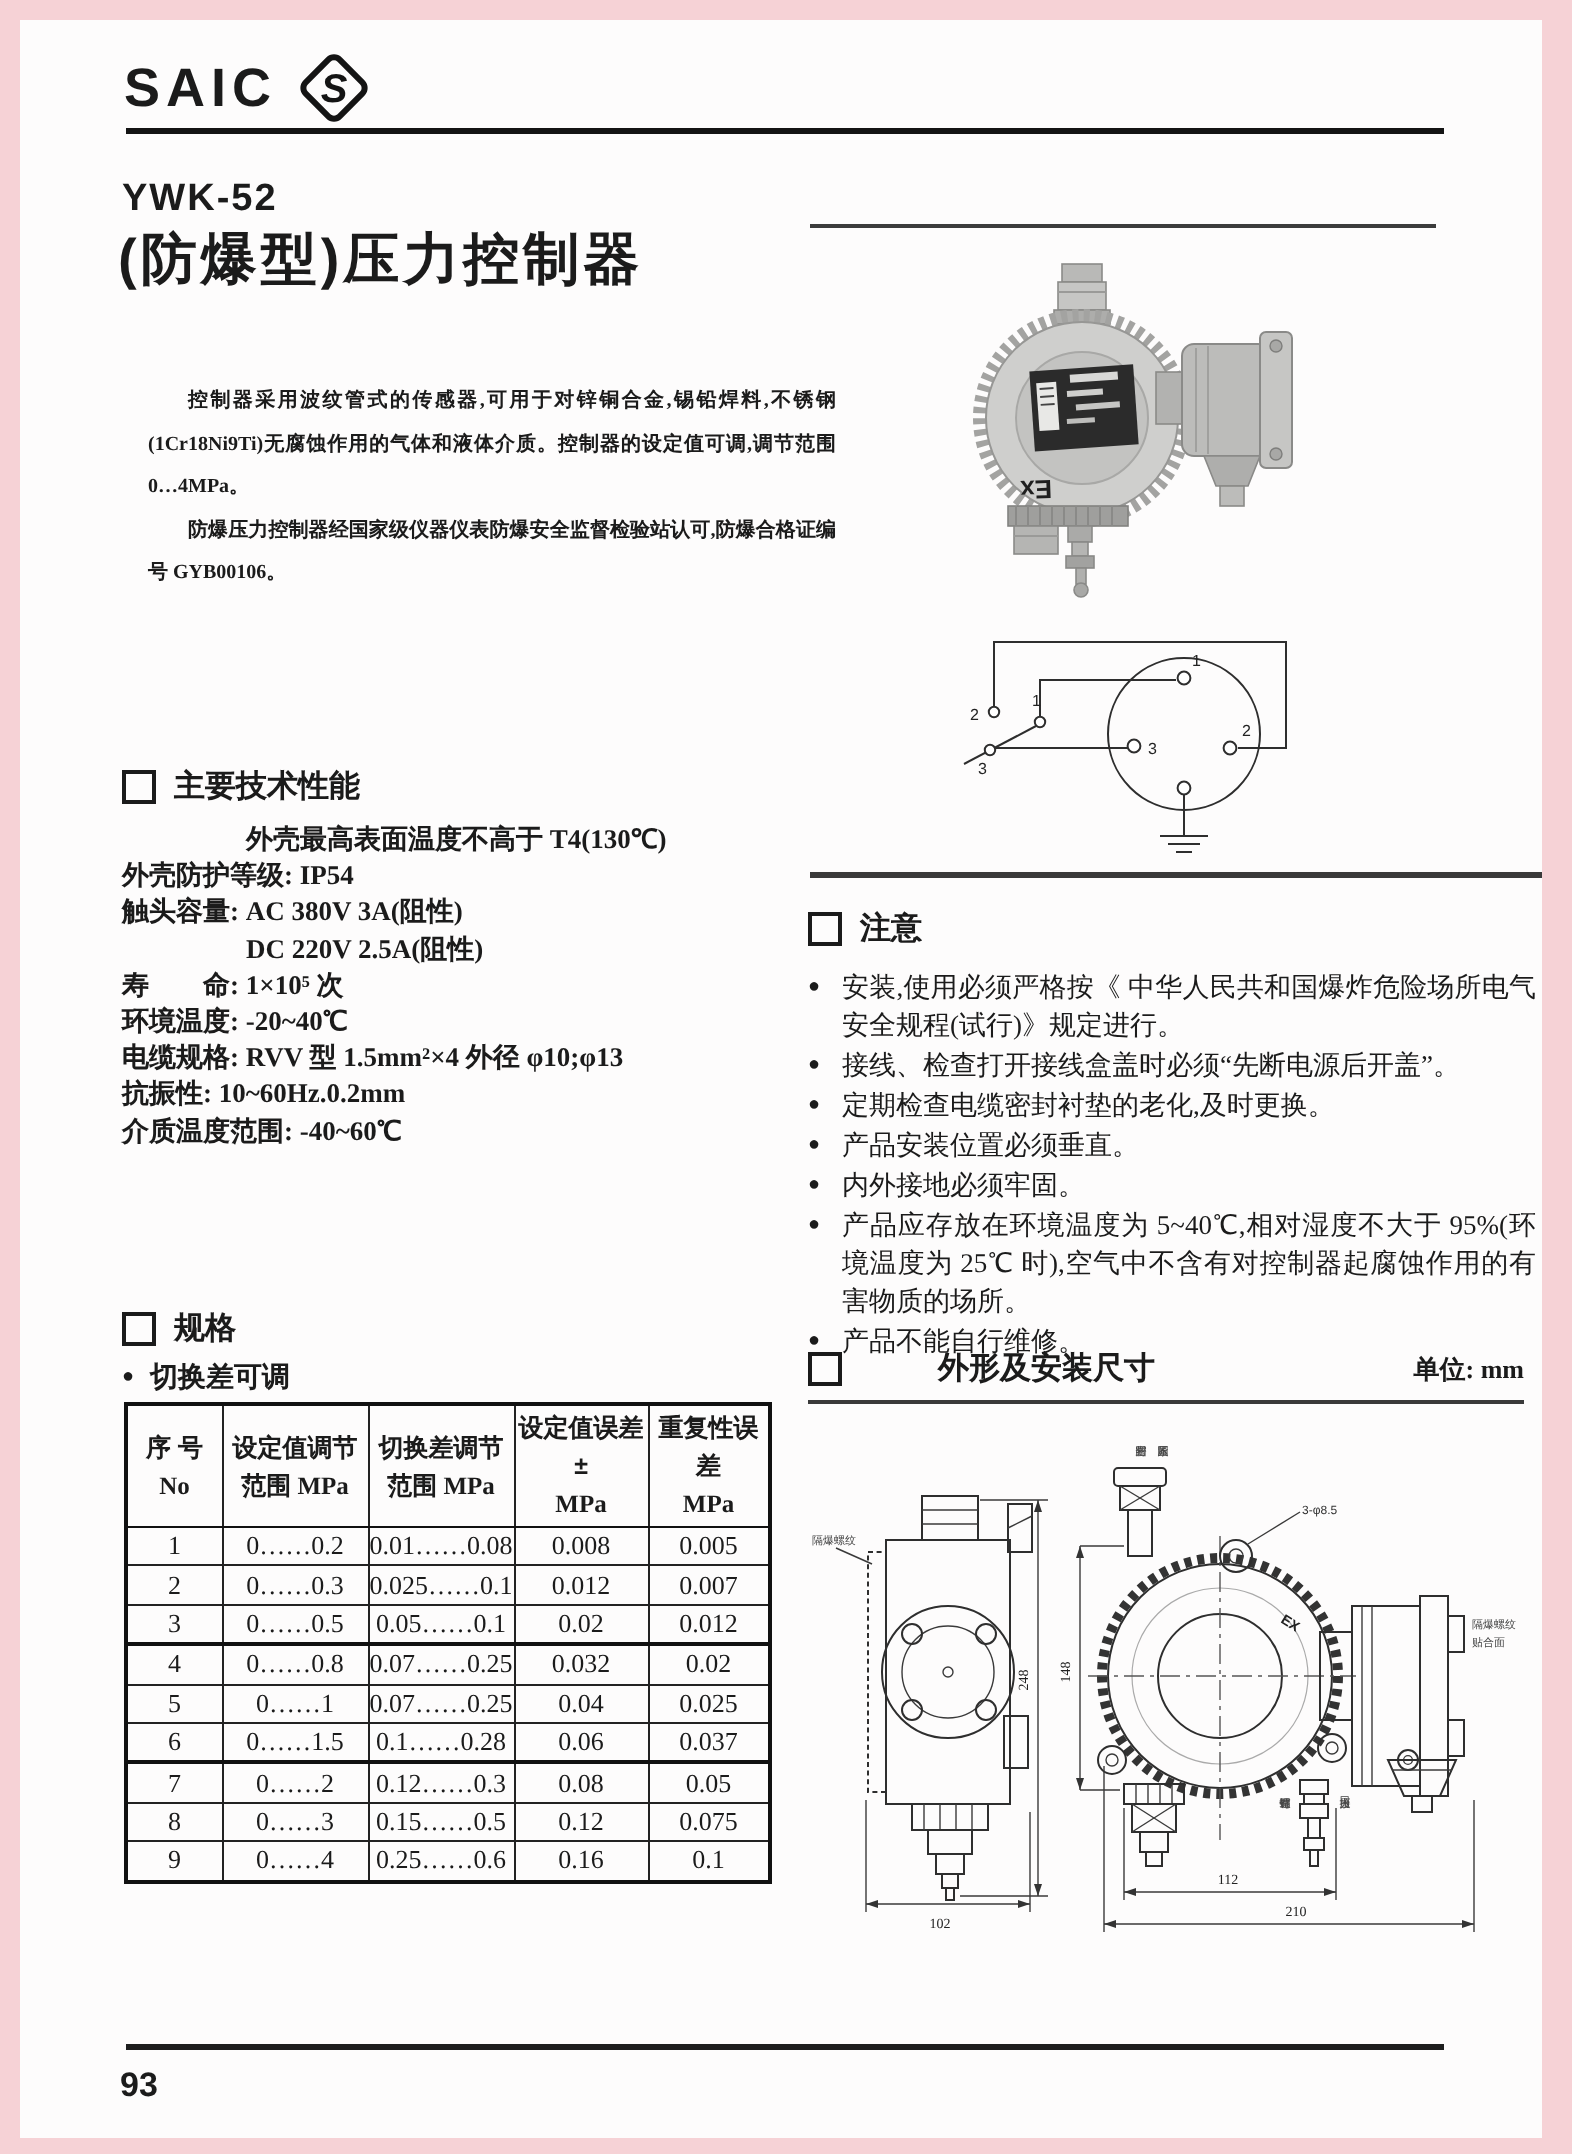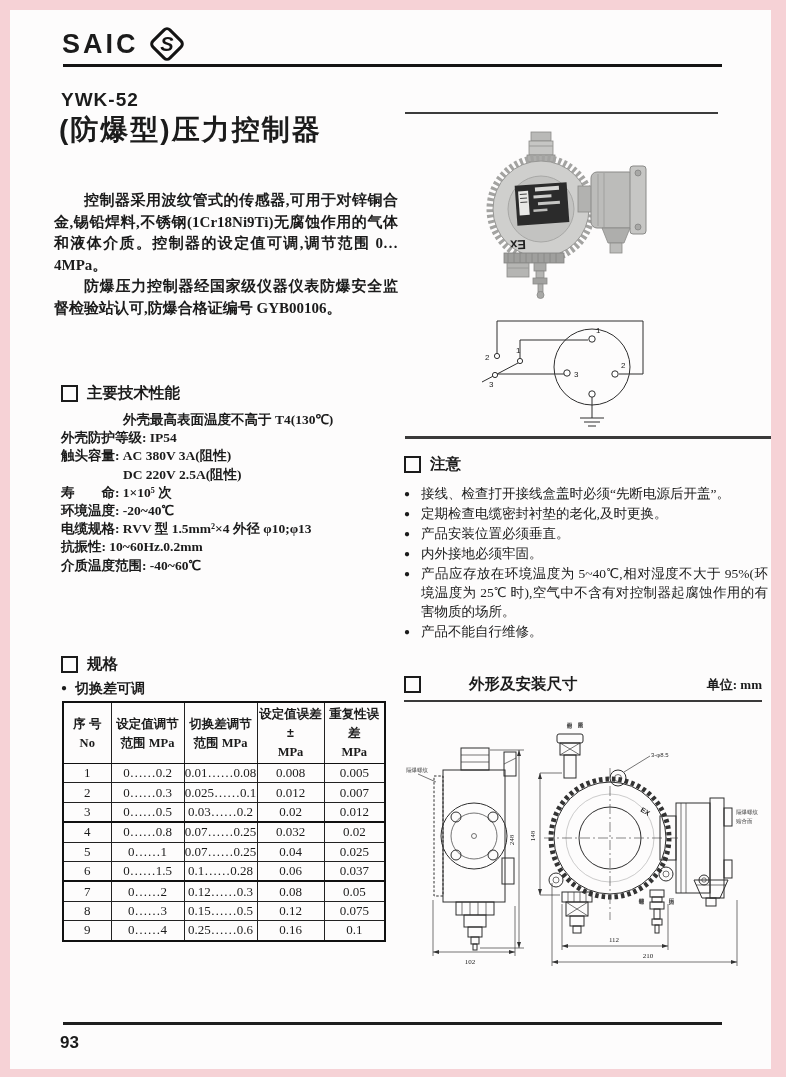--- a/index.html
+++ b/index.html
@@ -13,22 +13,22 @@
   .brand-text{font-size:27px;font-weight:bold;letter-spacing:3px;}
   .header-rule{left:53px;top:54px;width:659px;height:3px;background:#141414;}
 
   
   .model{left:51px;top:79px;font-size:19px;font-weight:bold;letter-spacing:1px;}
   .prod-title{left:49px;top:101px;font-size:28px;font-weight:bold;letter-spacing:2px;}
 
   .thin-rule-right{left:395px;top:102px;width:313px;height:2px;background:#3c3c3c;}
 
   
-  .intro{left:44px;top:180px;width:344px;font-family:"Liberation Serif",serif;
-         font-size:15px;line-height:21.5px;font-weight:bold;text-align:justify;}
+  .intro{left:64px;top:180px;width:344px;font-family:"Liberation Serif",serif;
+         font-size:10px;line-height:21.5px;font-weight:bold;text-align:justify;}
   .intro p{margin:0;text-indent:2em;}
 
   
   .sec-head{display:flex;align-items:center;gap:9px;font-weight:bold;font-size:15.5px;}
   .sq{width:13px;height:13px;border:2px solid #1b1b1b;flex:0 0 auto;}
 
   
   .tech{left:51px;top:373px;width:352px;}
   .tech-lines{margin-top:7px;font-family:"Liberation Serif",serif;font-size:13.5px;
               line-height:18.2px;font-weight:bold;}
@@ -186,20 +186,21 @@
     </svg>
 
     <div class="abs notice-divider"></div>
 
     <div class="abs notice">
       <div class="sec-head">
         <span class="sq"></span>
         <span>注意</span>
       </div>
       <ul>
+        <li>安装,使用必须严格按《 中华人民共和国爆炸危险场所电气安全规程(试行)》规定进行。</li>
         <li>接线、检查打开接线盒盖时必须“先断电源后开盖”。</li>
         <li>定期检查电缆密封衬垫的老化,及时更换。</li>
         <li>产品安装位置必须垂直。</li>
         <li>内外接地必须牢固。</li>
         <li>产品应存放在环境温度为 5~40℃,相对湿度不大于 95%(环境温度为 25℃ 时),空气中不含有对控制器起腐蚀作用的有害物质的场所。</li>
         <li>产品不能自行维修。</li>
       </ul>
     </div>
 
     <div class="abs tech">
@@ -267,21 +268,21 @@
       <tr>
             <td>2</td>
             <td>0……0.3</td>
             <td>0.025……0.1</td>
             <td>0.012</td>
             <td>0.007</td>
           </tr>
       <tr>
             <td>3</td>
             <td>0……0.5</td>
-            <td>0.03……0.2</td>
+            <td>0.05……0.1</td>
             <td>0.02</td>
             <td>0.012</td>
           </tr>
       <tr class="grp">
             <td>4</td>
             <td>0……0.8</td>
             <td>0.07……0.25</td>
             <td>0.032</td>
             <td>0.02</td>
           </tr>

